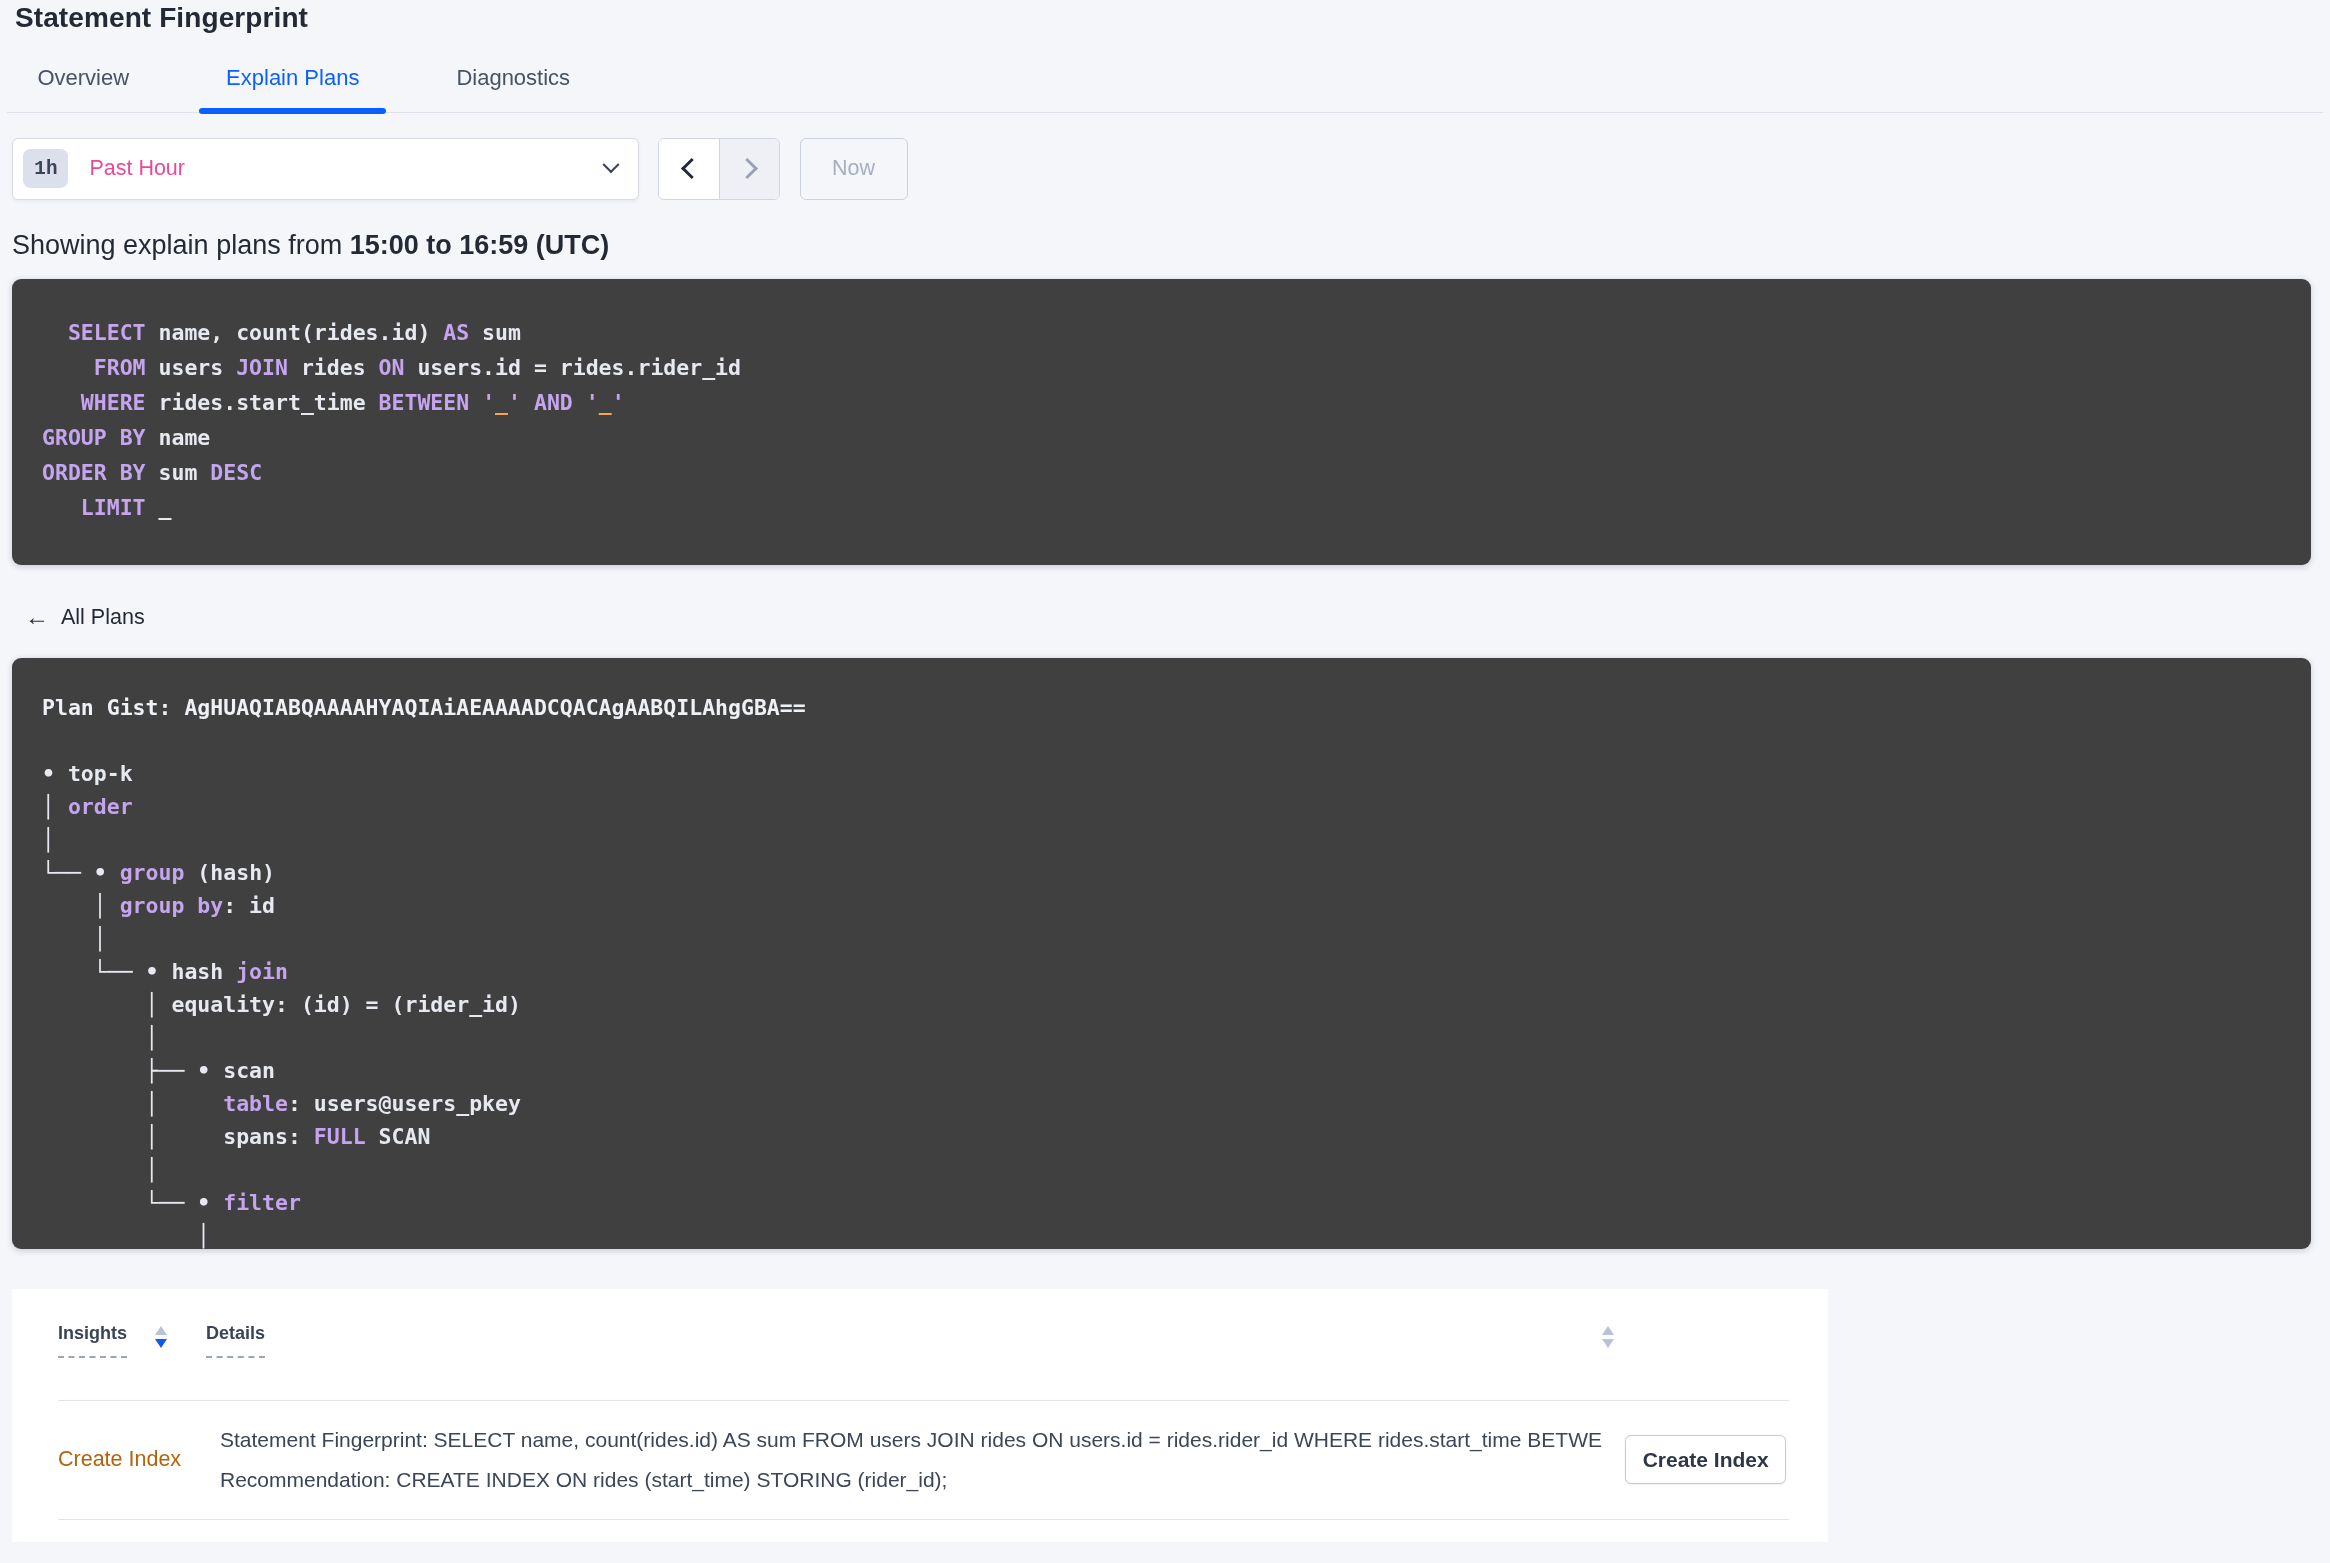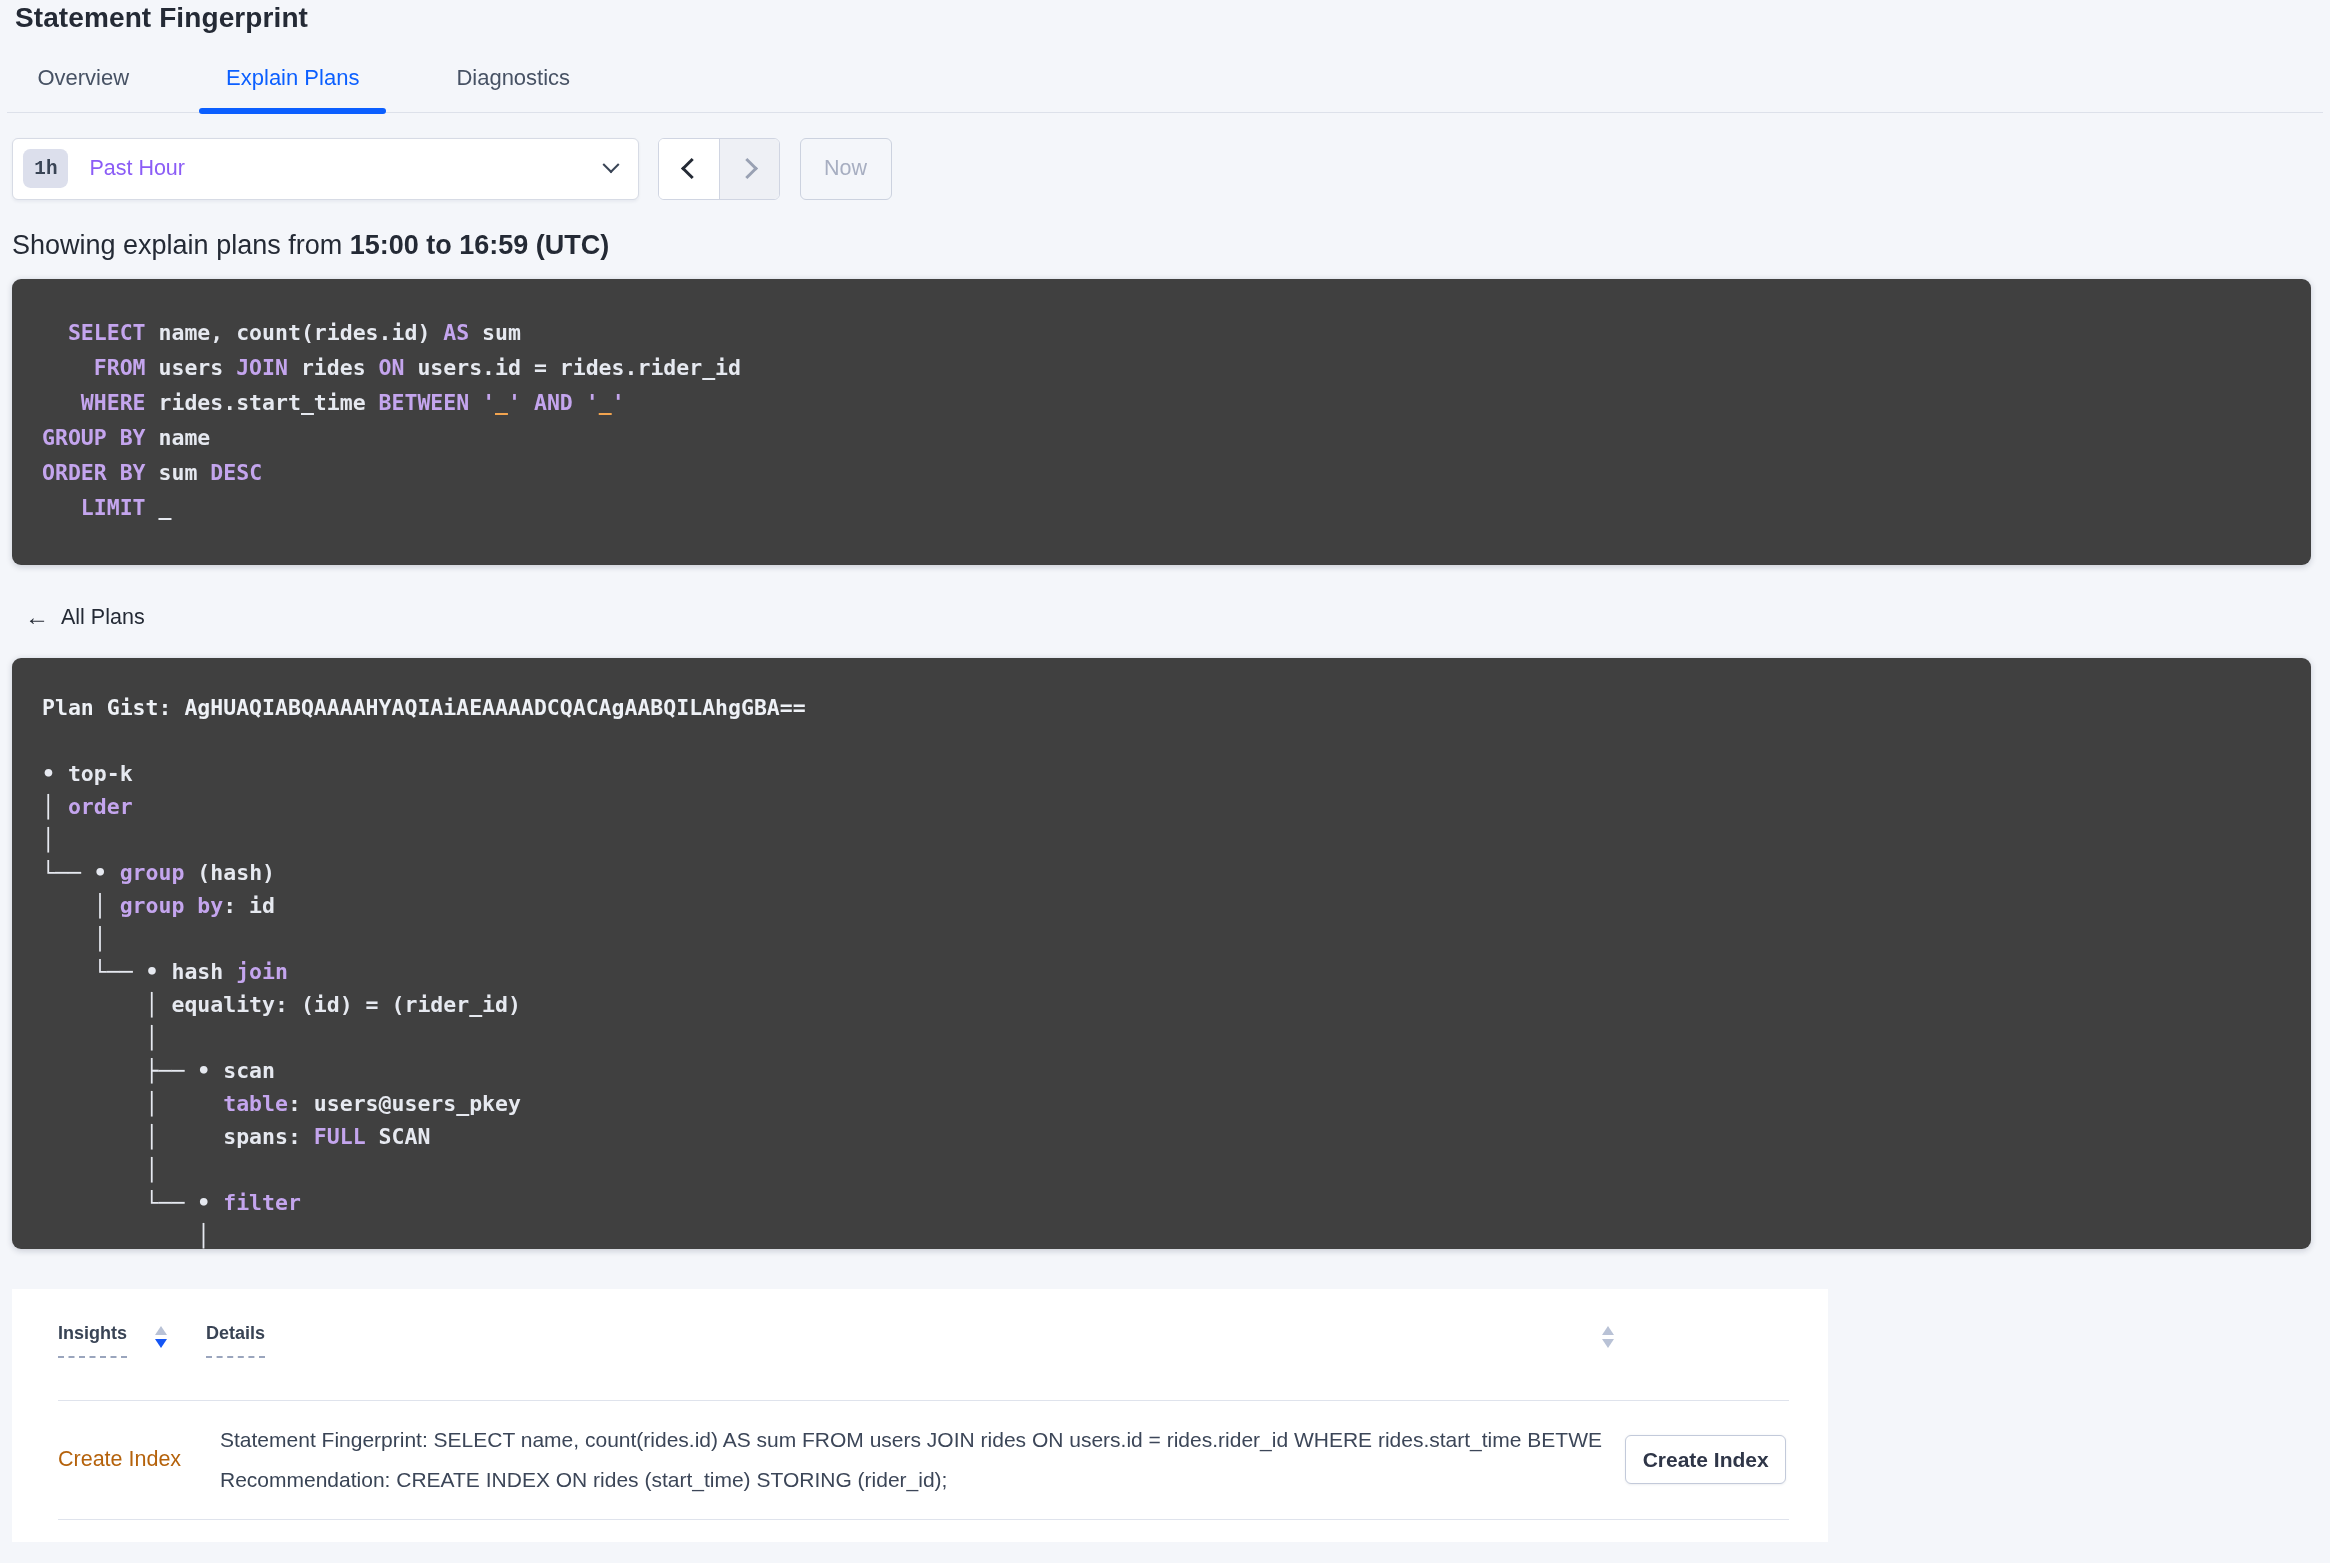--- a/index.html
+++ b/index.html
@@ -67,21 +67,21 @@
     box-shadow: 0 1.5px 3px rgba(40,55,90,.06);
     cursor: pointer;
   }
   .time-badge {
     width: 45px; height: 39px;
     background: #dcdfec;
     border-radius: 7.4px;
     display: flex; align-items: center; justify-content: center;
     font-size: 19.3px; font-weight: 700; color: #394455; font-family: Liberation Mono, monospace;
   }
-  .time-label { margin-left: 21px; font-size: 21.5px; color: #8b5cf6; }
+  .time-label { margin-left: 21px; font-size: 21.5px; color: #ec4899; }
   .chev {
     display: inline-block;
     width: 12px; height: 12px;
     border-style: solid;
     border-color: #394455;
   }
   .chev-down {
     margin-left: auto;
     border-width: 0 2.2px 2.2px 0;
     transform: rotate(45deg) translate(-3px,-3px);
@@ -109,21 +109,21 @@
     border-color: #242a35;
     transform: rotate(-45deg) translate(1.5px,1.5px);
   }
   .chev-right {
     width: 15px; height: 15px;
     border-width: 3px 3px 0 0;
     border-color: #99a1b3;
     transform: rotate(45deg) translate(-1.5px,1.5px);
   }
   .now-btn {
-    width: 92px; height: 62px;
+    width: 108px; height: 62px;
     background: transparent;
     border: 1.5px solid #ccd2df;
     border-radius: 6px;
     font-family: "Liberation Sans", sans-serif;
     font-size: 21.5px;
     color: #a7aec1;
     cursor: default;
   }
 
   

